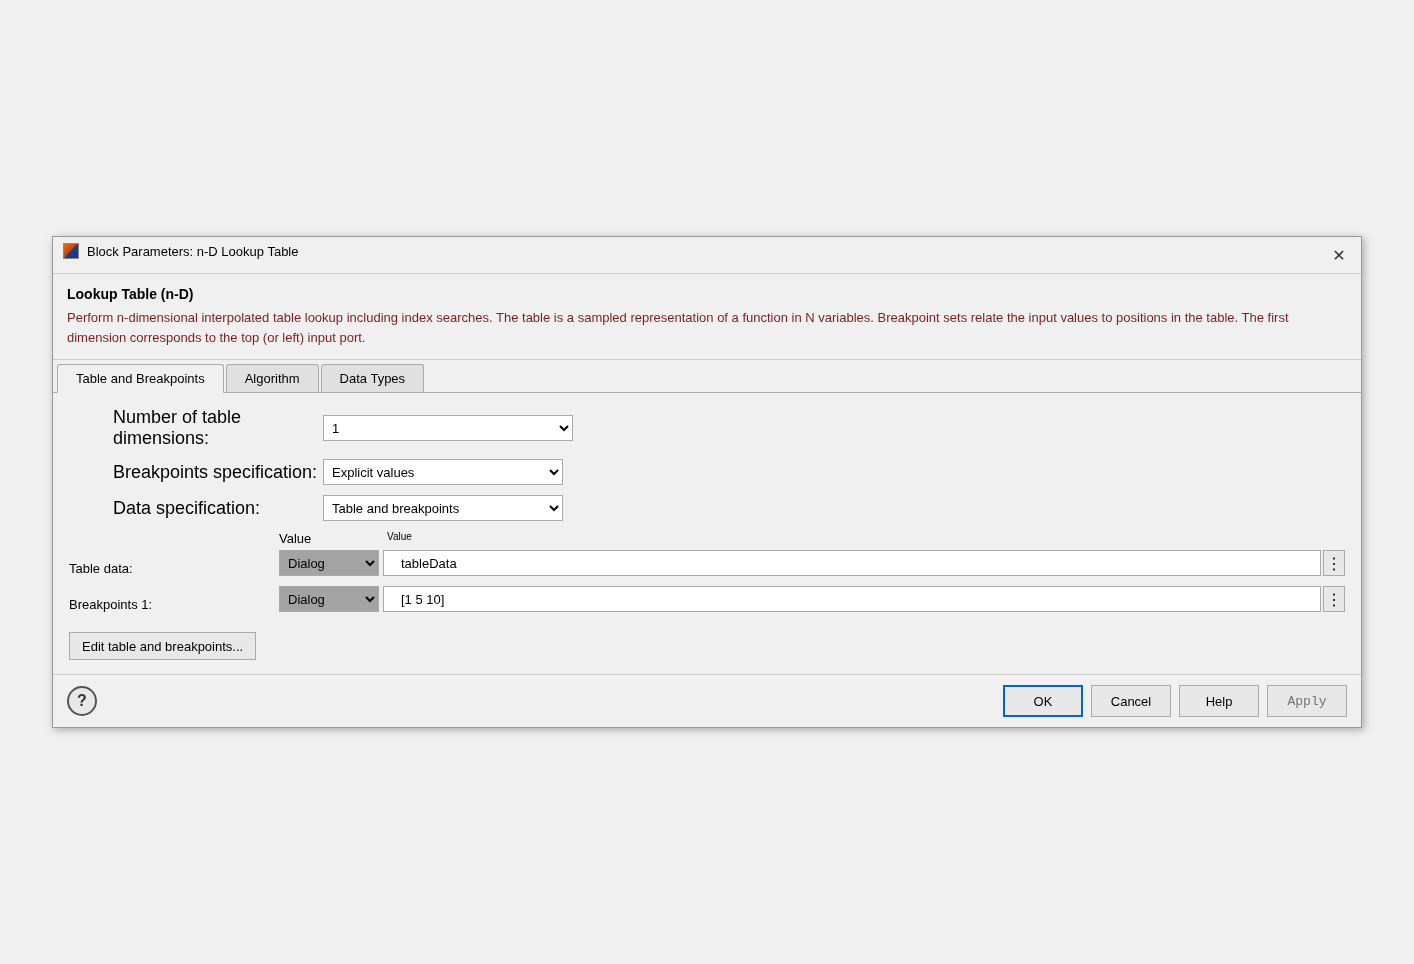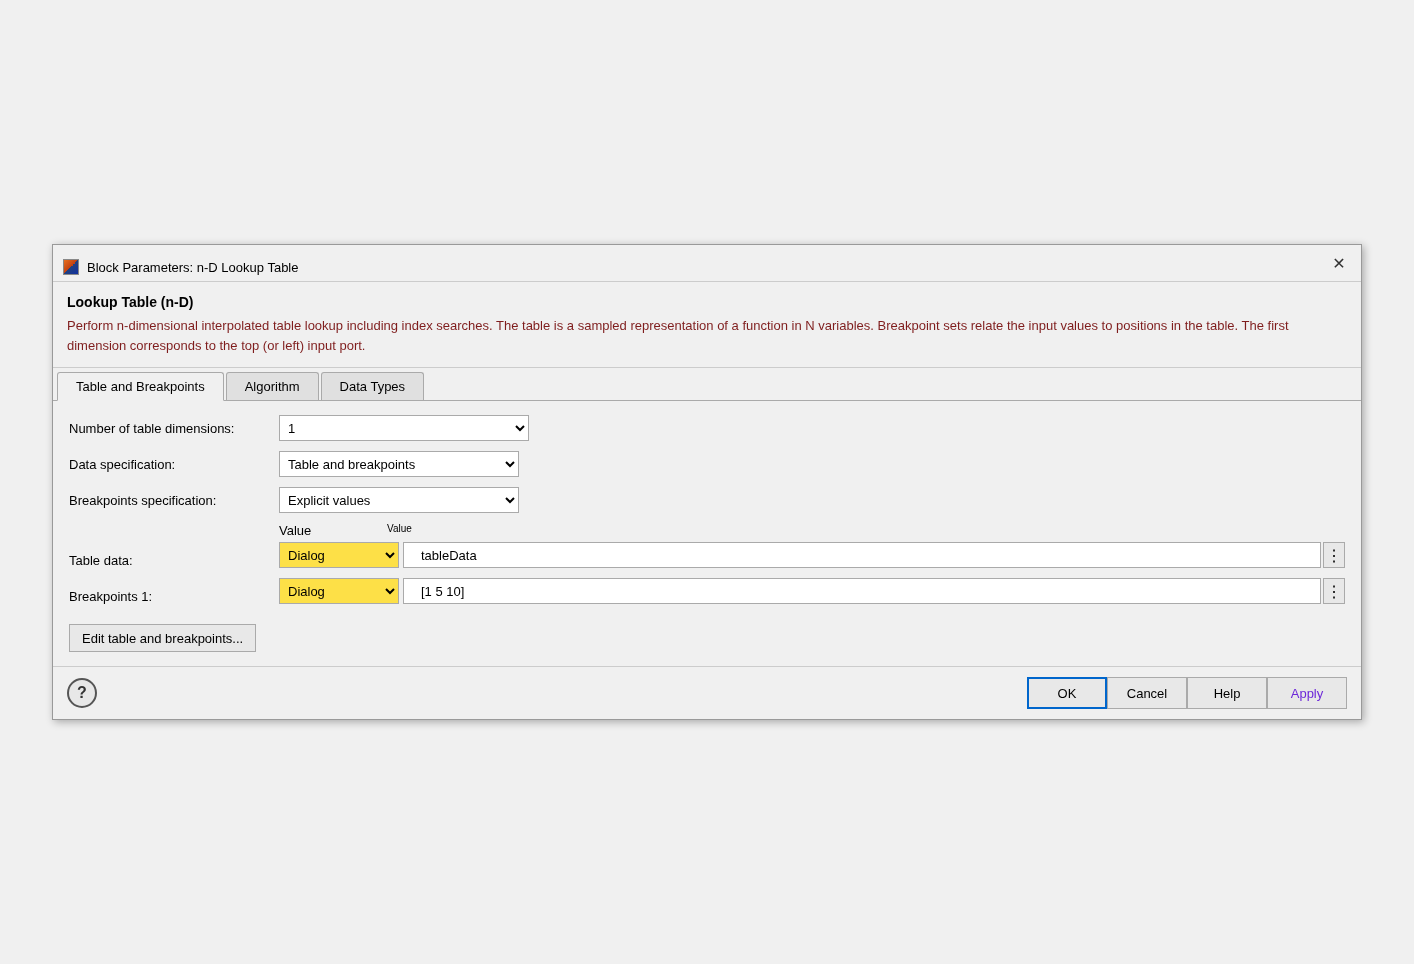--- a/index.html
+++ b/index.html
@@ -19,21 +19,21 @@
       border: 1px solid #999;
       box-shadow: 2px 2px 8px rgba(0,0,0,0.3);
       display: flex;
       flex-direction: column;
     }
     .title-bar {
       background: #f0f0f0;
       border-bottom: 1px solid #ccc;
       padding: 6px 10px;
       display: flex;
-      align-items: flex-end;
+      align-items: flex-start;
       justify-content: space-between;
     }
     .title-bar-left {
       display: flex;
       align-items: center;
       gap: 8px;
     }
     .title-icon {
       width: 16px;
       height: 16px;
@@ -104,22 +104,23 @@
       flex: 1;
       background: #f0f0f0;
     }
     .form-row {
       display: flex;
       align-items: center;
       margin-bottom: 10px;
     }
     .form-label {
       width: 210px;
-      font-size: 13px;
+      font-size: 18px;
       flex-shrink: 0;
+      margin-left: 44px;
     }
     .form-control {
       display: flex;
       align-items: center;
     }
     select {
       height: 26px;
       font-size: 13px;
       border: 1px solid #aaa;
       background: white;
@@ -142,25 +143,25 @@
       display: flex;
       align-items: flex-end;
       margin-bottom: 10px;
     }
     .row-label {
       width: 210px;
       font-size: 13px;
       flex-shrink: 0;
     }
     .source-dropdown {
-      width: 120px;
+      width: 100px;
       height: 26px;
       font-size: 13px;
       border: 1px solid #aaa;
-      background: #fde047;
+      background: #a3a3a3;
       padding: 0 4px;
       cursor: pointer;
       margin-right: 4px;
     }
     .value-input-wrap {
       display: flex;
       align-items: center;
       flex: 1;
     }
     .value-input {
@@ -197,36 +198,38 @@
     .footer {
       border-top: 1px solid #ccc;
       padding: 10px 14px;
       display: flex;
       align-items: center;
       justify-content: space-between;
       background: #f0f0f0;
     }
     .footer-right {
       display: flex;
+      gap: 8px;
     }
     .footer-btn {
       height: 32px;
       min-width: 80px;
       padding: 0 18px;
       font-size: 13px;
       border: 1px solid #aaa;
       background: #e8e8e8;
       cursor: pointer;
     }
     .footer-btn.ok {
       border: 2px solid #0066cc;
     }
     .footer-btn.apply {
-      color: #6d28d9;
+      color: #737373;
       cursor: default;
+      font-family: Liberation Mono, monospace;
     }
     .help-icon-btn {
       width: 30px;
       height: 30px;
       border-radius: 50%;
       border: 2px solid #555;
       background: #e8e8e8;
       cursor: pointer;
       font-size: 16px;
       font-weight: bold;
@@ -270,36 +273,36 @@
           <option>1</option>
           <option>2</option>
           <option>3</option>
           <option>4</option>
         </select>
       </div>
     </div>
 
     
     <div class="form-row">
+      <span class="form-label">Breakpoints specification:</span>
+      <div class="form-control">
+        <select class="breakpoints-spec">
+          <option>Explicit values</option>
+          <option>Even spacing</option>
+        </select>
+      </div>
+    </div>
+
+    
+    <div class="form-row">
       <span class="form-label">Data specification:</span>
       <div class="form-control">
         <select class="data-spec">
           <option>Table and breakpoints</option>
           <option>Lookup table object</option>
-        </select>
-      </div>
-    </div>
-
-    
-    <div class="form-row">
-      <span class="form-label">Breakpoints specification:</span>
-      <div class="form-control">
-        <select class="breakpoints-spec">
-          <option>Explicit values</option>
-          <option>Even spacing</option>
         </select>
       </div>
     </div>
 
     
     <div class="source-value-header">
       <span class="source-header">Value</span>
       <span class="value-header">Value</span>
     </div>
 

